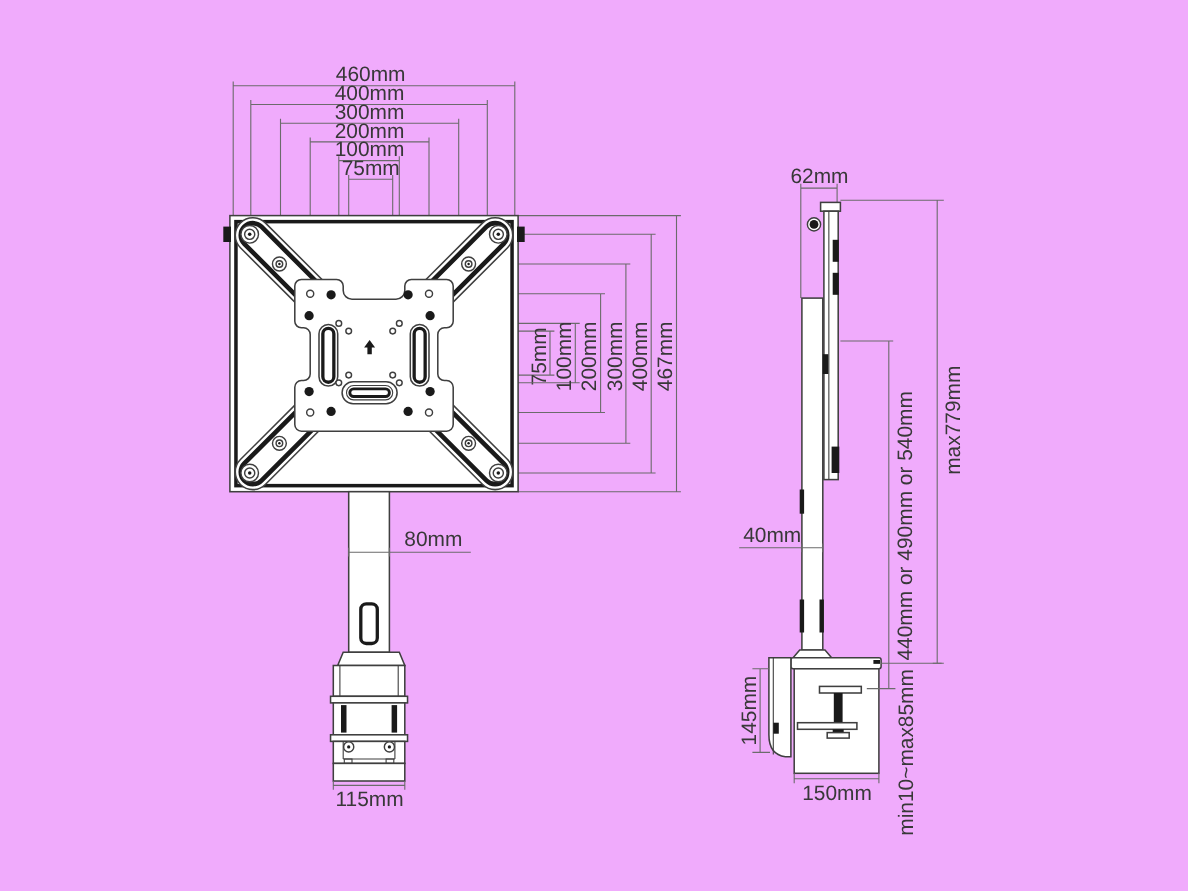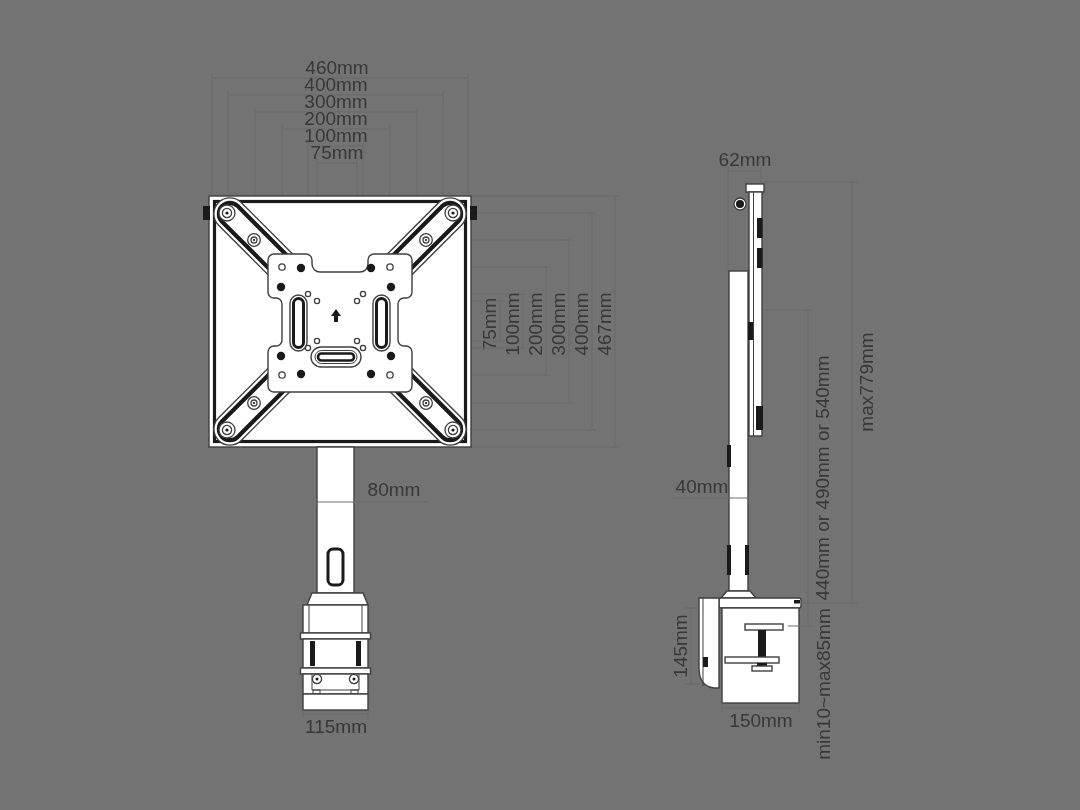--- a/index.html
+++ b/index.html
@@ -1,16 +1,16 @@
 <!DOCTYPE html>
 <html><head>
 <meta charset="utf-8">
 <style>
   html,body{margin:0;padding:0;background:#fff;}
-  .canvas{width:1080px;height:810px;position:relative;background:#737373;overflow:hidden;}
+  .canvas{width:1080px;height:810px;position:relative;background:#f0abfc;overflow:hidden;}
   svg{display:block;}
   svg text{font-family:"Liberation Sans",sans-serif;font-size:19px;fill:#383838;}
   .dl{stroke:#6b6b6b;stroke-width:1;fill:none;}
   .p1{stroke:#3f3f3f;stroke-width:1.4;fill:#ffffff;}
   .p0{stroke:#3f3f3f;stroke-width:1;fill:none;}
   .pb{stroke:#1a1a1a;fill:none;}
   .fb{fill:#1a1a1a;stroke:none;}
   .hole{fill:#ffffff;stroke:#3f3f3f;stroke-width:1.3;}
 </style>
 </head>

